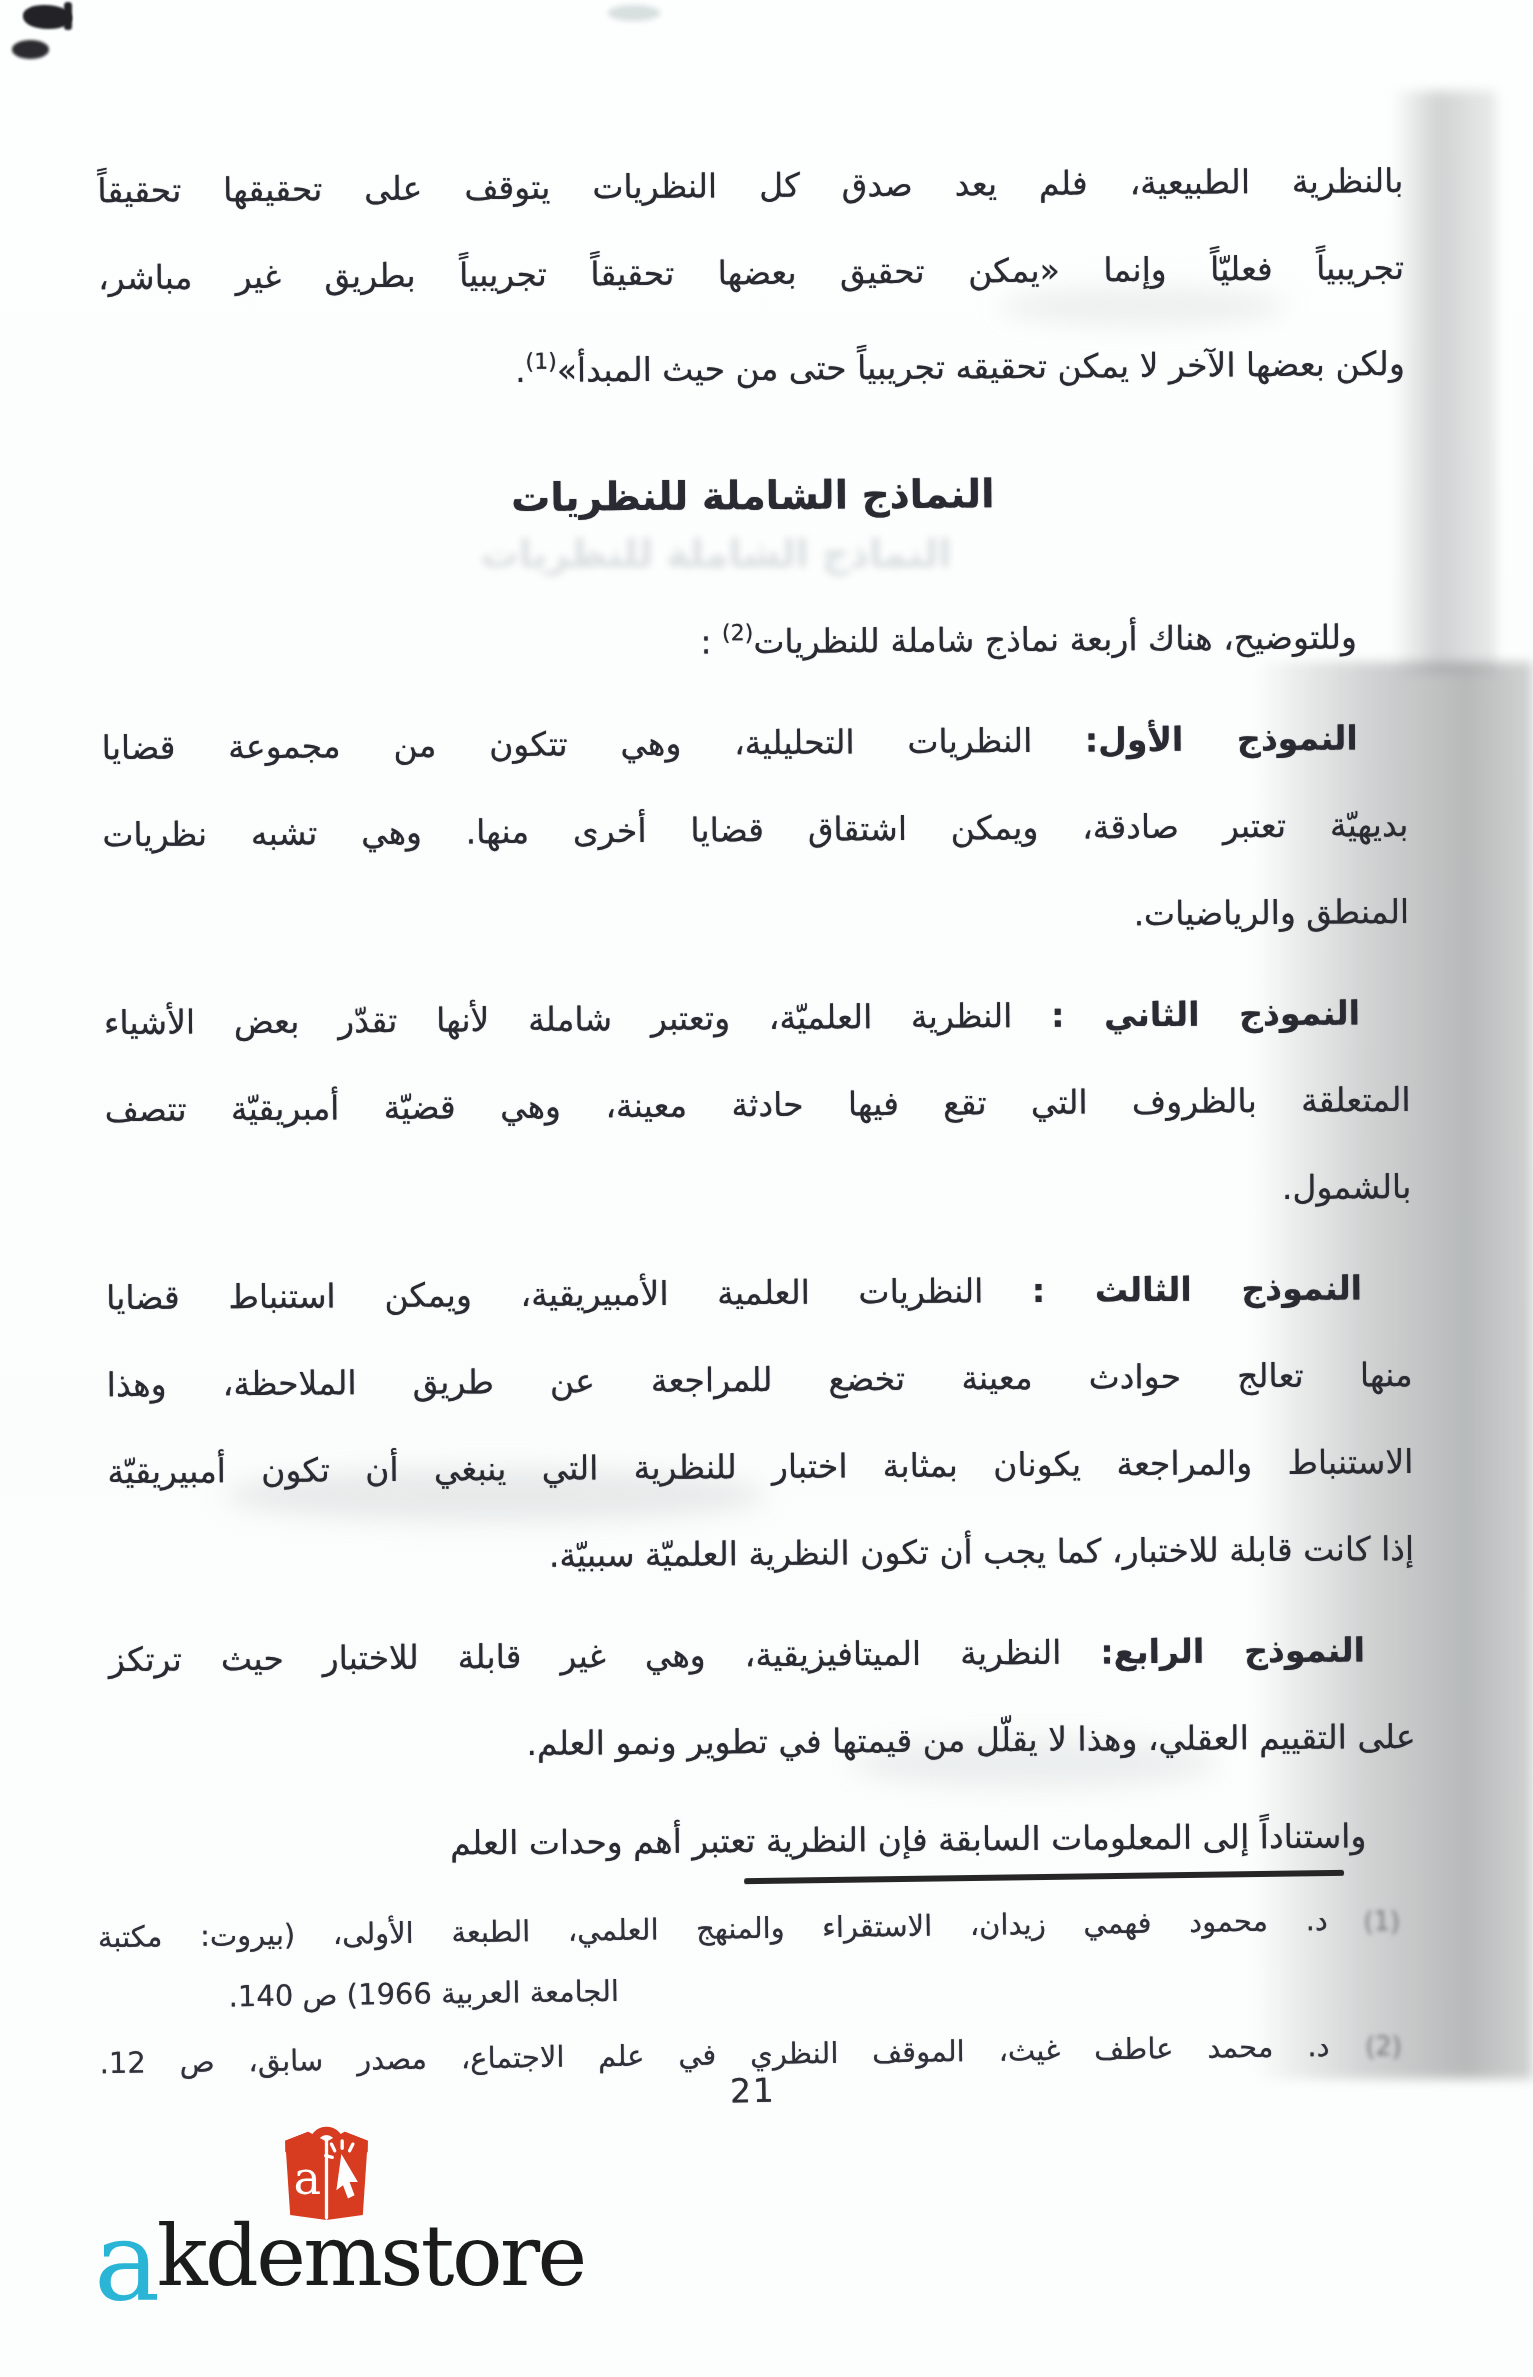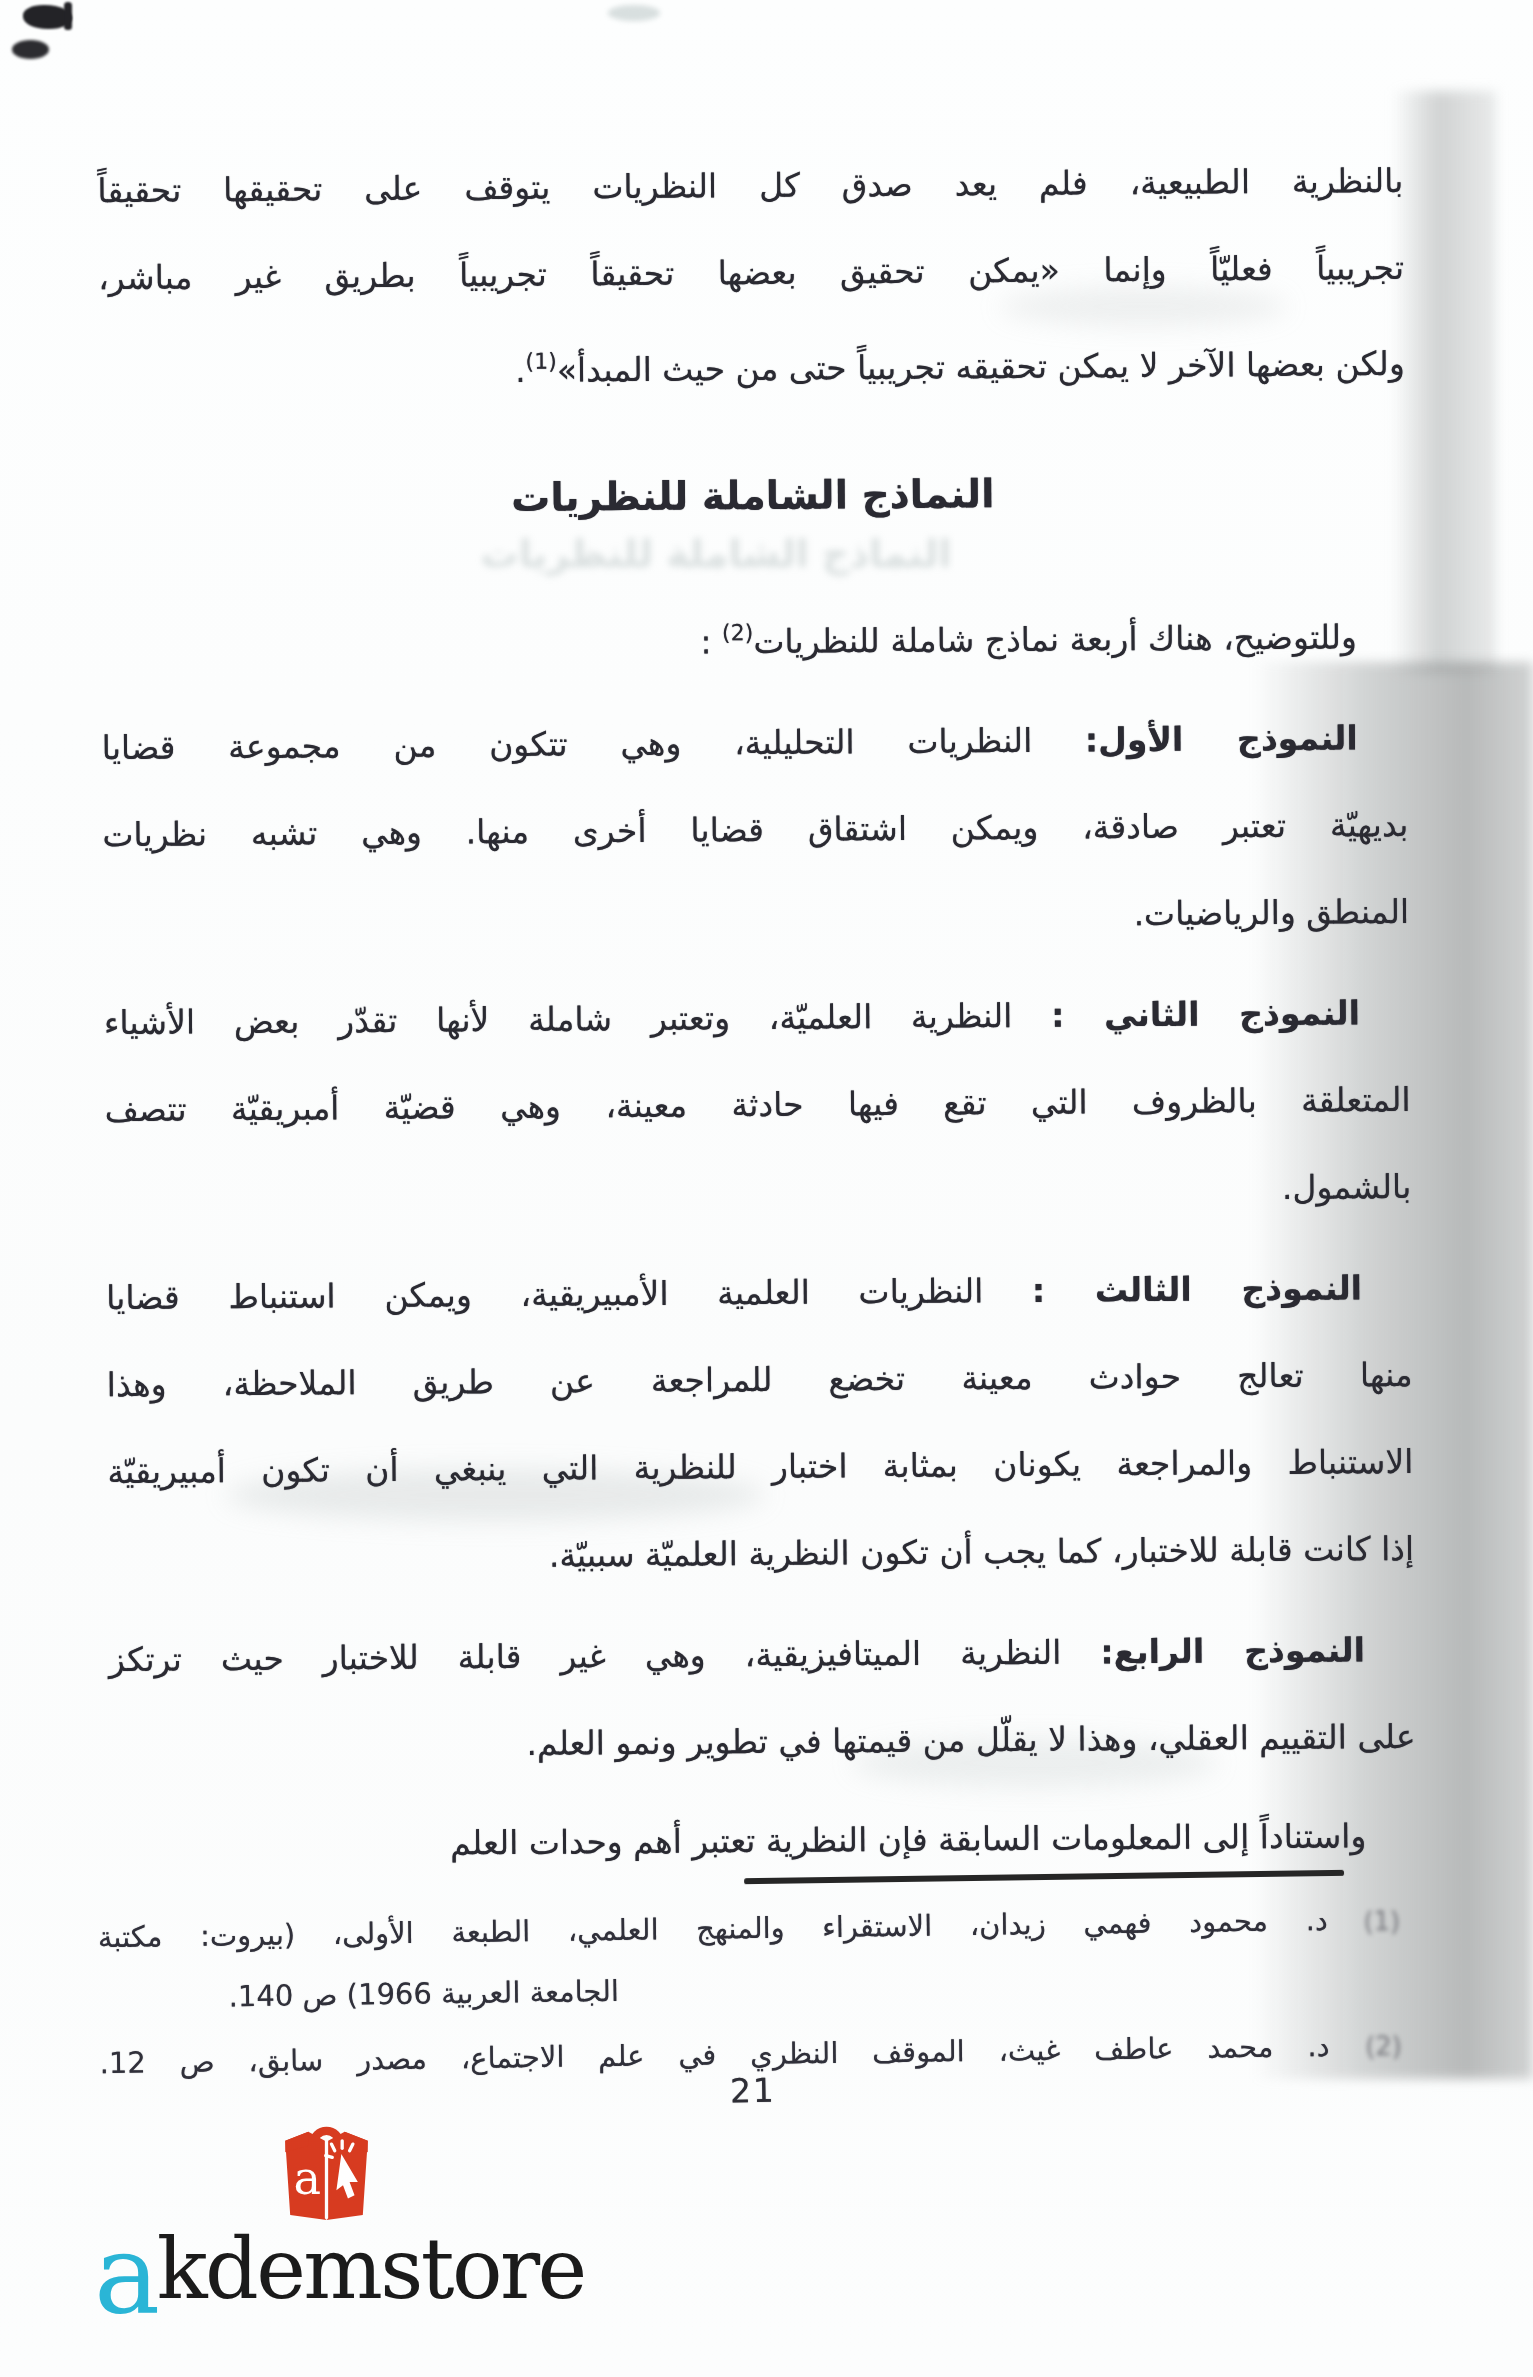--- a/index.html
+++ b/index.html
@@ -72,21 +72,21 @@
 
   .pagenum{
     position:absolute;top:2071px;left:730px;font-size:33px;color:#2e2e36;
     letter-spacing:1.7px;transform:rotate(-1deg);text-shadow:0 0 0.9px rgba(46,46,54,.7);
   }
 
   
   .brand{position:absolute;left:87px;top:2121px;width:504px;height:217px;}
   .brand-icon{position:absolute;left:190px;top:0;width:99px;height:99px;}
   .brand-word{
-    position:absolute;left:7px;top:88px;white-space:nowrap;
+    position:absolute;left:7px;top:75px;white-space:nowrap;
     font-family:"DejaVu Serif", serif;font-size:84px;color:#1b1b1b;letter-spacing:-2.6px;
   }
   .brand-a{color:#2ab5d6;font-size:111px;vertical-align:-14px;letter-spacing:-3.5px;}
 </style>
 </head>
 <body>
 
 <div class="page">
 
   <div class="mark mark-a"></div>

